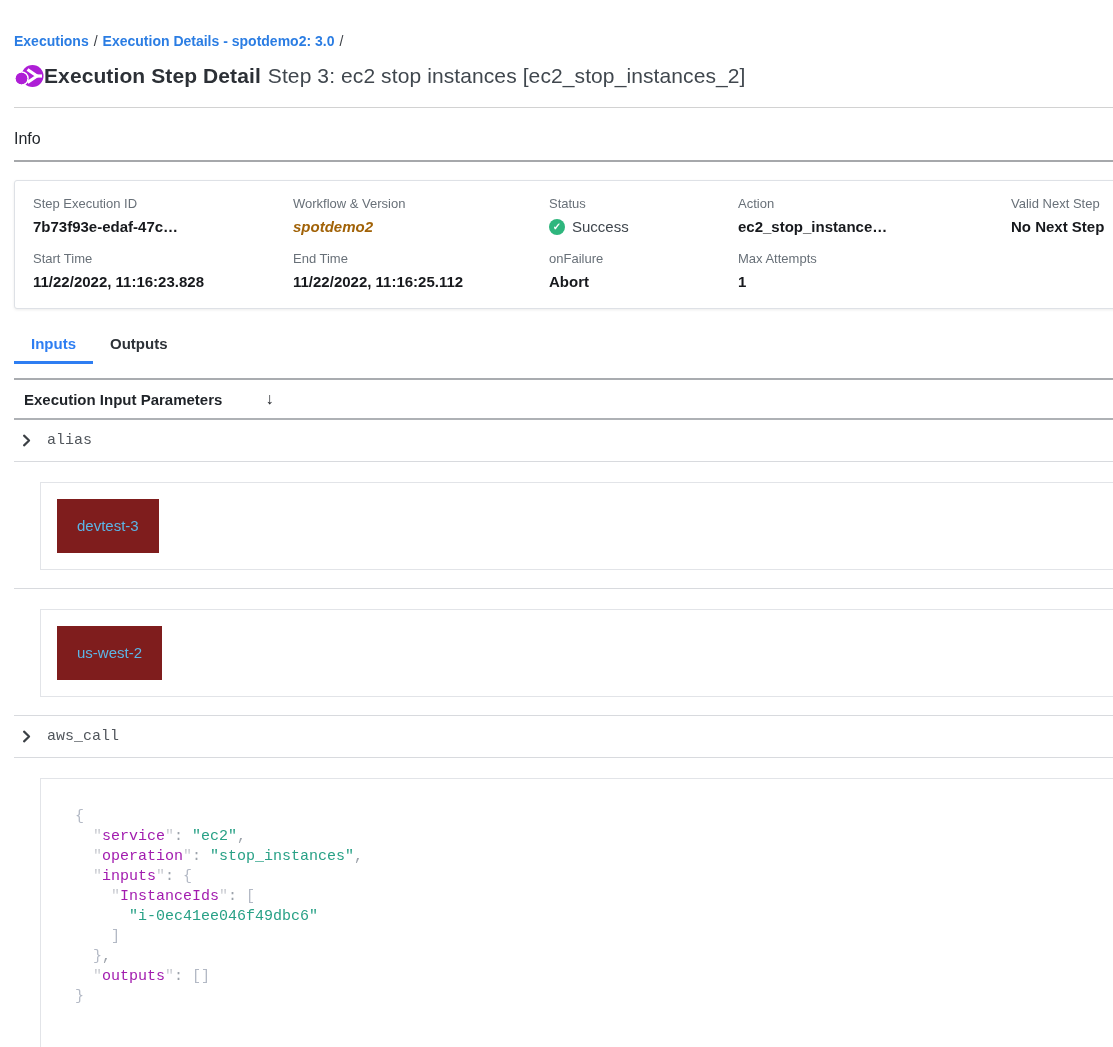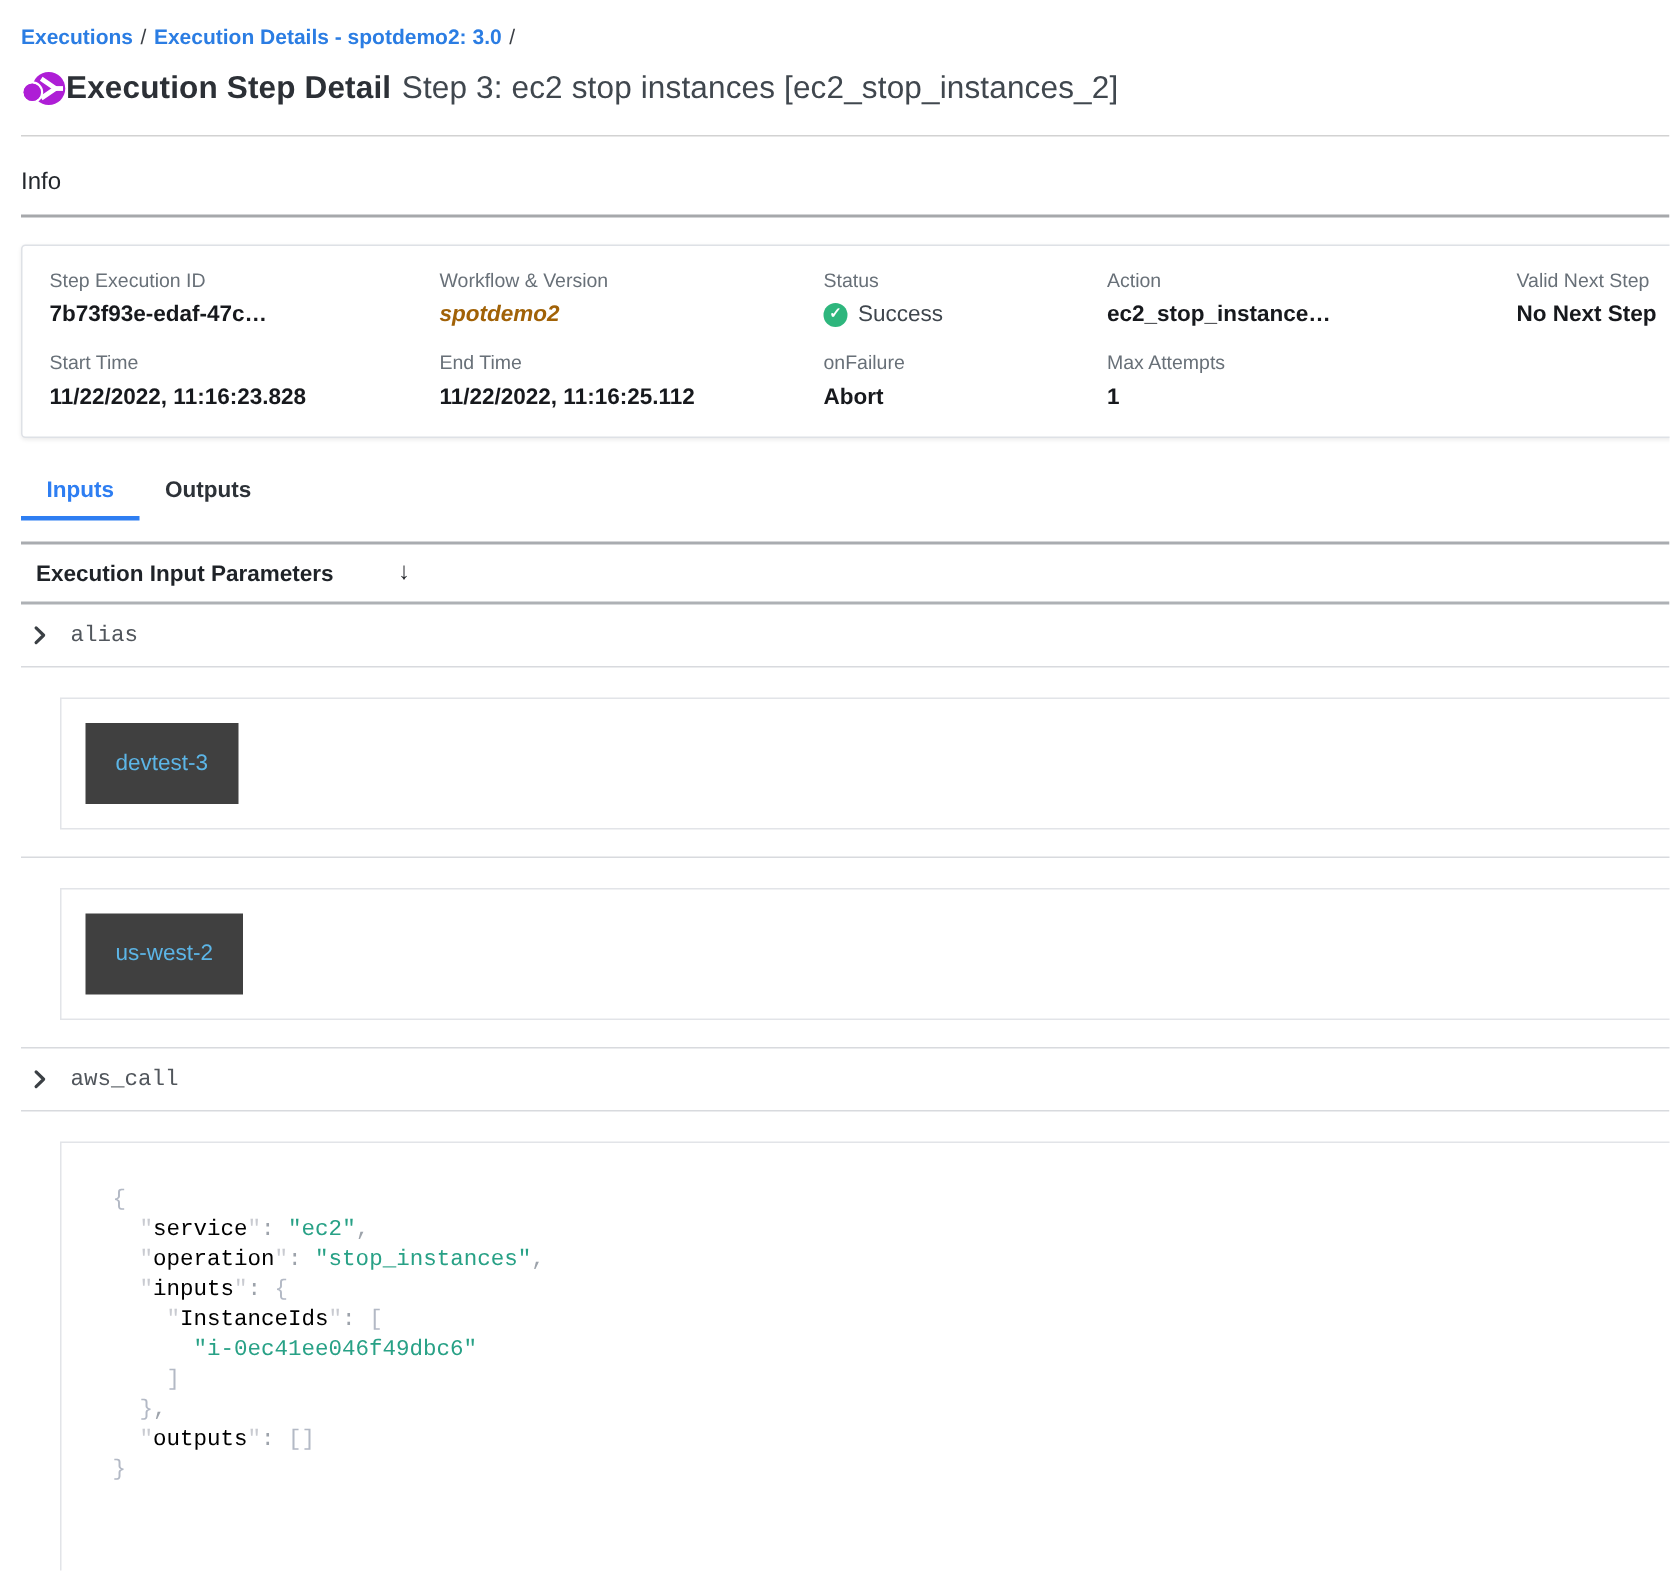--- a/index.html
+++ b/index.html
@@ -4,21 +4,21 @@
 <style>
   * { box-sizing: border-box; margin: 0; padding: 0; }
   html, body { background: #fff; }
   body {
     width: 1113px; height: 1047px; overflow: hidden;
     font-family: "Liberation Sans", sans-serif; color: #23272c;
   }
   .page { padding: 16px 0 0 14px; }
 
   
-  .breadcrumb { font-size: 14px; font-weight: 700; color: #3a3e44; }
+  .breadcrumb { font-size: 14px; font-weight: 700; color: #3a3e44; margin-top: 17px; }
   .breadcrumb a { color: #2b7de3; text-decoration: none; cursor: pointer; }
   .breadcrumb .sep { color: #3a3e44; font-weight: 400; padding: 0 5px; }
 
   
   .title-row { display: flex; align-items: center; margin-top: 12px; }
   .title-row h1 { font-size: 21px; font-weight: 700; color: #2c3036; letter-spacing: .1px; }
   .title-row h1 .subtitle { font-weight: 400; color: #40474e; margin-left: 7px; }
   .divider1 { border: none; border-top: 1px solid #d2d2d2; margin-top: 16px; }
 
   
@@ -61,31 +61,31 @@
   .param-row {
     display: flex; align-items: center; gap: 14px; height: 42px; padding-left: 6px;
     border-bottom: 1px solid #d8dade; cursor: pointer;
   }
   .param-name { font-size: 15px; color: #51565c; font-family: Liberation Mono, monospace; }
 
   .panel-wrap { padding: 20px 0 18px 26px; border-bottom: 1px solid #d8dade; margin-right: -8px; }
   .panel-wrap.last { border-bottom: none; padding-bottom: 0; }
   .panel { border: 1px solid #e2e4e8; padding: 16px; background: #fff; }
   .chip {
-    display: inline-block; background: #404040; padding: 17px 20px;
+    display: inline-block; background: #7f1d1d; padding: 17px 20px;
     font-size: 15px; line-height: 20px; color: #5cb5e6;
   }
 
   
   .code-panel { height: 300px; padding: 28px 20px 20px 16px; }
   .code { font-family: "Liberation Mono", monospace; font-size: 15px; line-height: 20px; padding-left: 18px; }
   .code span { white-space: pre; }
   .tk-b { color: #b3b9c5; }
   .tk-q { color: #c9cbd1; }
-  .tk-k { color: #000000; }
+  .tk-k { color: #a21caf; }
   .tk-p { color: #9da3ab; }
   .tk-s { color: #28a186; }
 </style>
 </head>
 <body>
 
 <div class="page">
 
   <nav class="breadcrumb" id="breadcrumb"><a href="#">Executions</a><span class="sep">/</span><a href="#">Execution Details - spotdemo2: 3.0</a><span class="sep">/</span></nav>
 

